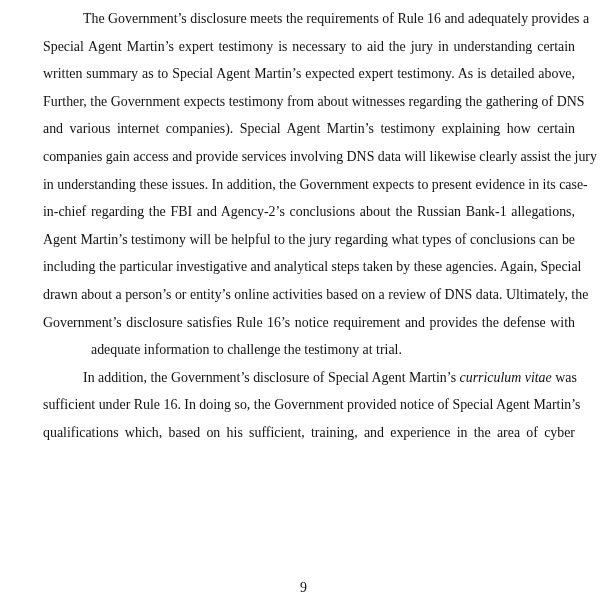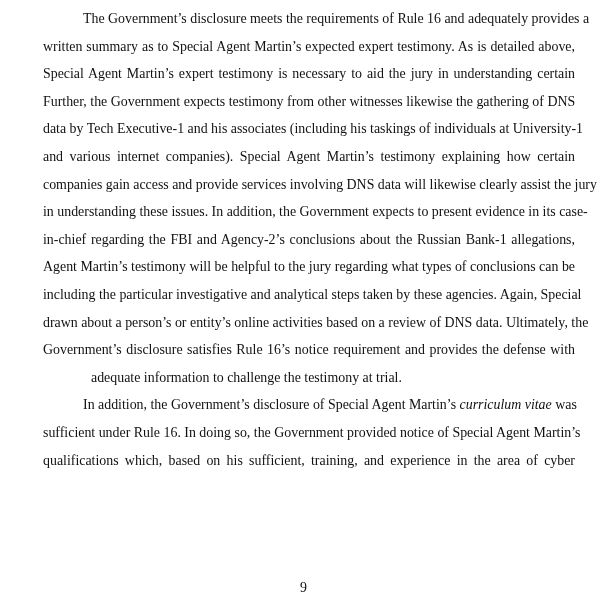--- a/index.html
+++ b/index.html
@@ -58,24 +58,23 @@
     }
   </style>
 </head>
 <body>
 
 <div class="page">
   <div class="body-text">
 
     <div>
       <span class="line indent">The Government’s disclosure meets the requirements of Rule 16 and adequately provides a</span>
+      <span class="line">Special Agent Martin’s expert testimony is necessary to aid the jury in understanding certain</span>
       <span class="line">written summary as to Special Agent Martin’s expected expert testimony.  As is detailed above,</span>
-      <span class="line">Special Agent Martin’s expert testimony is necessary to aid the jury in understanding certain</span>
-      <span class="line">Further, the Government expects testimony from other witnesses likewise the gathering of DNS</span>
-      <span class="line">data by Tech Executive-1 and his associates (including his taskings of individuals at University-1</span>
+      <span class="line">Further, the Government expects testimony from about witnesses regarding the gathering of DNS</span>
       <span class="line">and various internet companies).  Special Agent Martin’s testimony explaining how certain</span>
       <span class="line">companies gain access and provide services involving DNS data will likewise clearly assist the jury</span>
       <span class="line">in understanding these issues.  In addition, the Government expects to present evidence in its case-</span>
       <span class="line">in-chief regarding the FBI and Agency-2’s conclusions about the Russian Bank-1 allegations,</span>
       <span class="line">Agent Martin’s testimony will be helpful to the jury regarding what types of conclusions can be</span>
       <span class="line">including the particular investigative and analytical steps taken by these agencies.  Again, Special</span>
       <span class="line">drawn about a person’s or entity’s online activities based on a review of DNS data.  Ultimately, the</span>
       <span class="line">Government’s disclosure satisfies Rule 16’s notice requirement and provides the defense with</span>
       <span class="line last">adequate information to challenge the testimony at trial.</span>
     </div>

